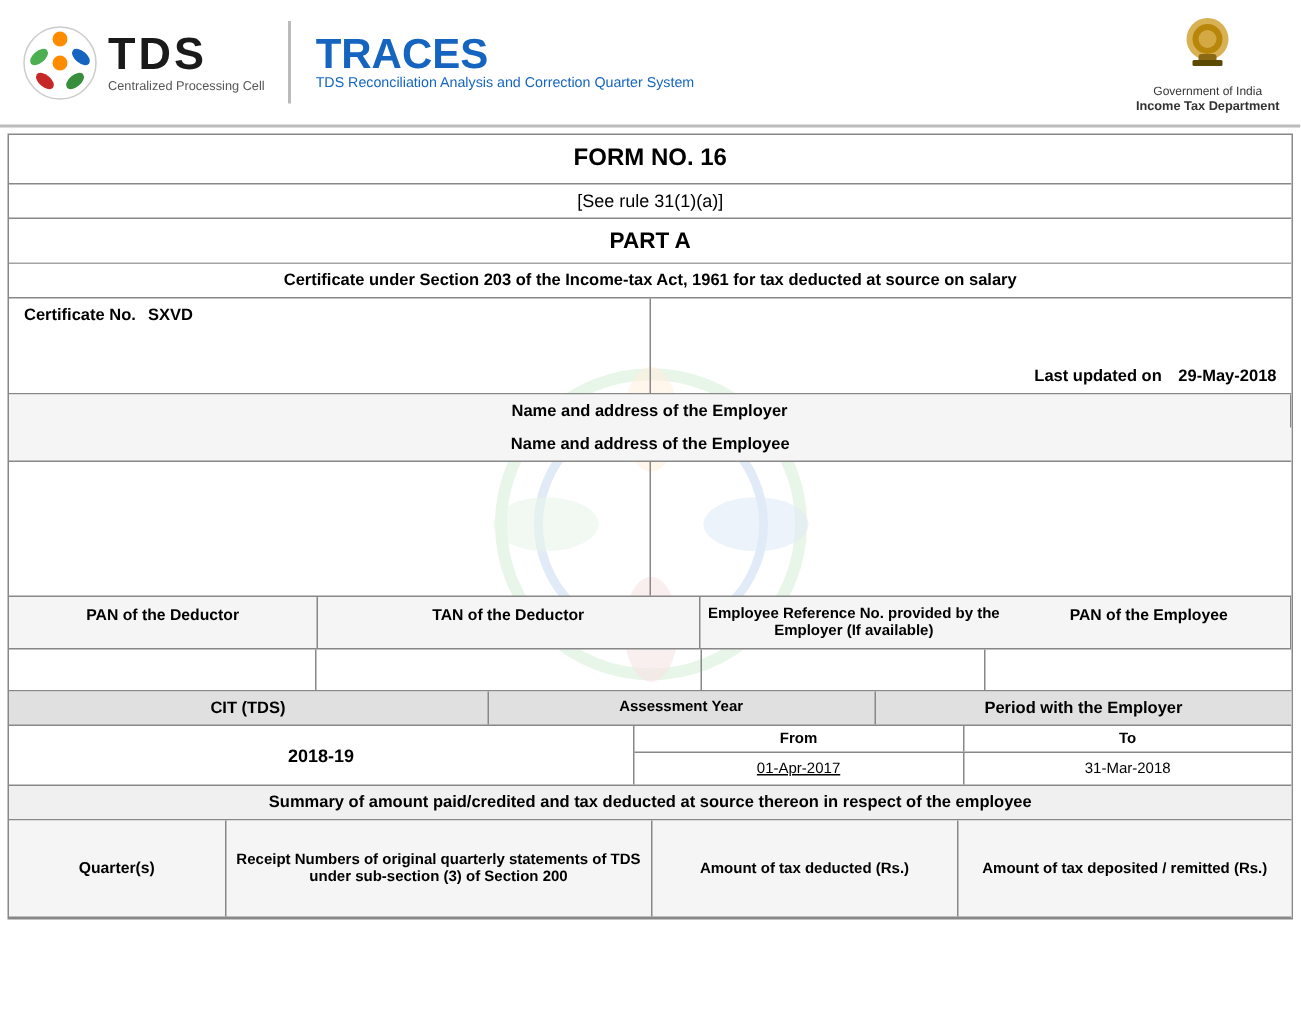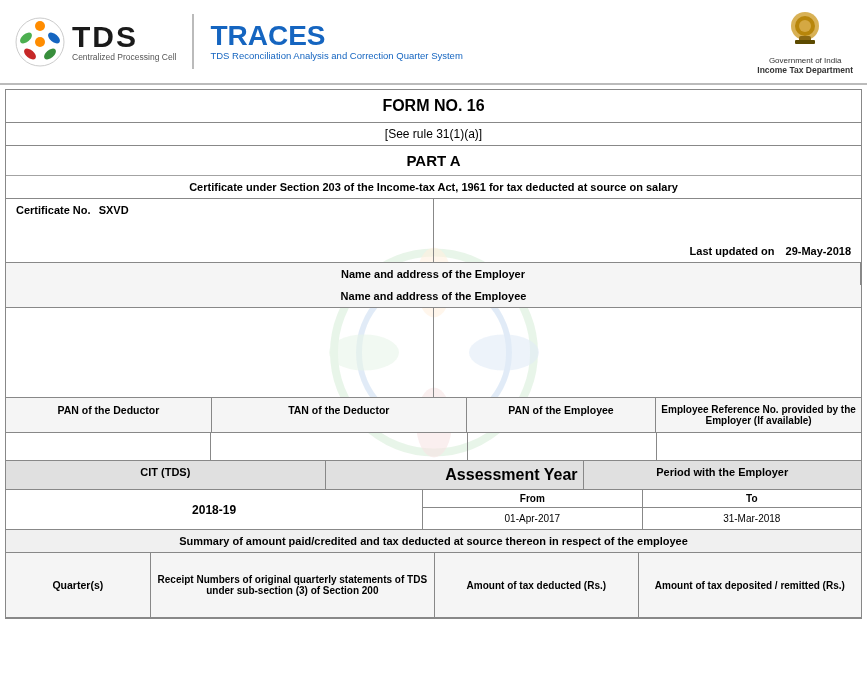--- a/index.html
+++ b/index.html
@@ -97,46 +97,46 @@
   </div>
 
   <div style="display:flex;border-bottom:1px solid #888;height:90px;position:relative;z-index:1;">
     <div style="flex:1;border-right:1px solid #888;padding:5px;"></div>
     <div style="flex:1;padding:5px;"></div>
   </div>
 
   <div style="display:flex;border-bottom:1px solid #888;position:relative;z-index:1;background:#f5f5f5;">
     <div style="flex:1.2;text-align:center;padding:6px 4px;font-size:10.5px;font-weight:bold;border-right:1px solid #888;">PAN of the Deductor</div>
     <div style="flex:1.5;text-align:center;padding:6px 4px;font-size:10.5px;font-weight:bold;border-right:1px solid #888;">TAN of the Deductor</div>
+    <div style="flex:1.2;text-align:center;padding:6px 4px;font-size:10px;font-weight:bold;">Employee Reference No. provided by the Employer (If available)</div>
     <div style="flex:1.1;text-align:center;padding:6px 4px;font-size:10.5px;font-weight:bold;border-right:1px solid #888;">PAN of the Employee</div>
-    <div style="flex:1.2;text-align:center;padding:6px 4px;font-size:10px;font-weight:bold;">Employee Reference No. provided by the Employer (If available)</div>
   </div>
 
   <div style="display:flex;border-bottom:1px solid #888;height:28px;position:relative;z-index:1;">
     <div style="flex:1.2;border-right:1px solid #888;"></div>
     <div style="flex:1.5;border-right:1px solid #888;"></div>
     <div style="flex:1.1;border-right:1px solid #888;"></div>
     <div style="flex:1.2;"></div>
   </div>
 
   <div style="display:flex;border-bottom:1px solid #888;background:#e0e0e0;position:relative;z-index:1;">
     <div style="flex:1.5;text-align:center;padding:5px;font-size:11px;font-weight:bold;border-right:1px solid #888;">CIT (TDS)</div>
-    <div style="flex:1.2;text-align:right;padding:5px;font-size:16px;font-weight:bold;border-right:1px solid #888;">Assessment Year</div>
+    <div style="flex:1.2;text-align:center;padding:5px;font-size:10px;font-weight:bold;border-right:1px solid #888;">Assessment Year</div>
     <div style="flex:1.3;text-align:center;padding:5px;font-size:11px;font-weight:bold;">Period with the Employer</div>
   </div>
 
   <div style="display:flex;border-bottom:1px solid #888;position:relative;z-index:1;">
     <div style="flex:1.2;text-align:center;padding:6px;font-size:12px;font-weight:bold;border-right:1px solid #888;display:flex;align-items:center;justify-content:center;">2018-19</div>
     <div style="flex:1.3;display:flex;flex-direction:column;">
       <div style="display:flex;border-bottom:1px solid #888;">
         <div style="flex:1;text-align:center;padding:3px;font-size:10px;font-weight:bold;border-right:1px solid #888;">From</div>
         <div style="flex:1;text-align:center;padding:3px;font-size:10px;font-weight:bold;">To</div>
       </div>
       <div style="display:flex;">
-        <div style="flex:1;text-align:center;padding:5px 2px;font-size:10px;border-right:1px solid #888;">01-Apr-2017</div>
+        <div style="flex:1;text-align:center;padding:5px 2px;font-size:10px;border-right:1px solid #888;text-decoration:underline;">01-Apr-2017</div>
         <div style="flex:1;text-align:center;padding:5px 2px;font-size:10px;">31-Mar-2018</div>
       </div>
     </div>
   </div>
 
   <div style="text-align:center;padding:5px 10px;font-size:11px;font-weight:bold;border-bottom:1px solid #888;background:#f0f0f0;position:relative;z-index:1;">Summary of amount paid/credited and tax deducted at source thereon in respect of the employee</div>
 
   <div style="display:flex;border-bottom:1px solid #888;background:#f5f5f5;position:relative;z-index:1;min-height:65px;">
     <div style="flex:0.7;text-align:center;padding:5px 3px;font-size:10.5px;font-weight:bold;border-right:1px solid #888;display:flex;align-items:center;justify-content:center;">Quarter(s)</div>
     <div style="flex:1.4;text-align:center;padding:5px 4px;font-size:10px;font-weight:bold;border-right:1px solid #888;display:flex;align-items:center;justify-content:center;">Receipt Numbers of original quarterly statements of TDS under sub-section (3) of Section 200</div>

